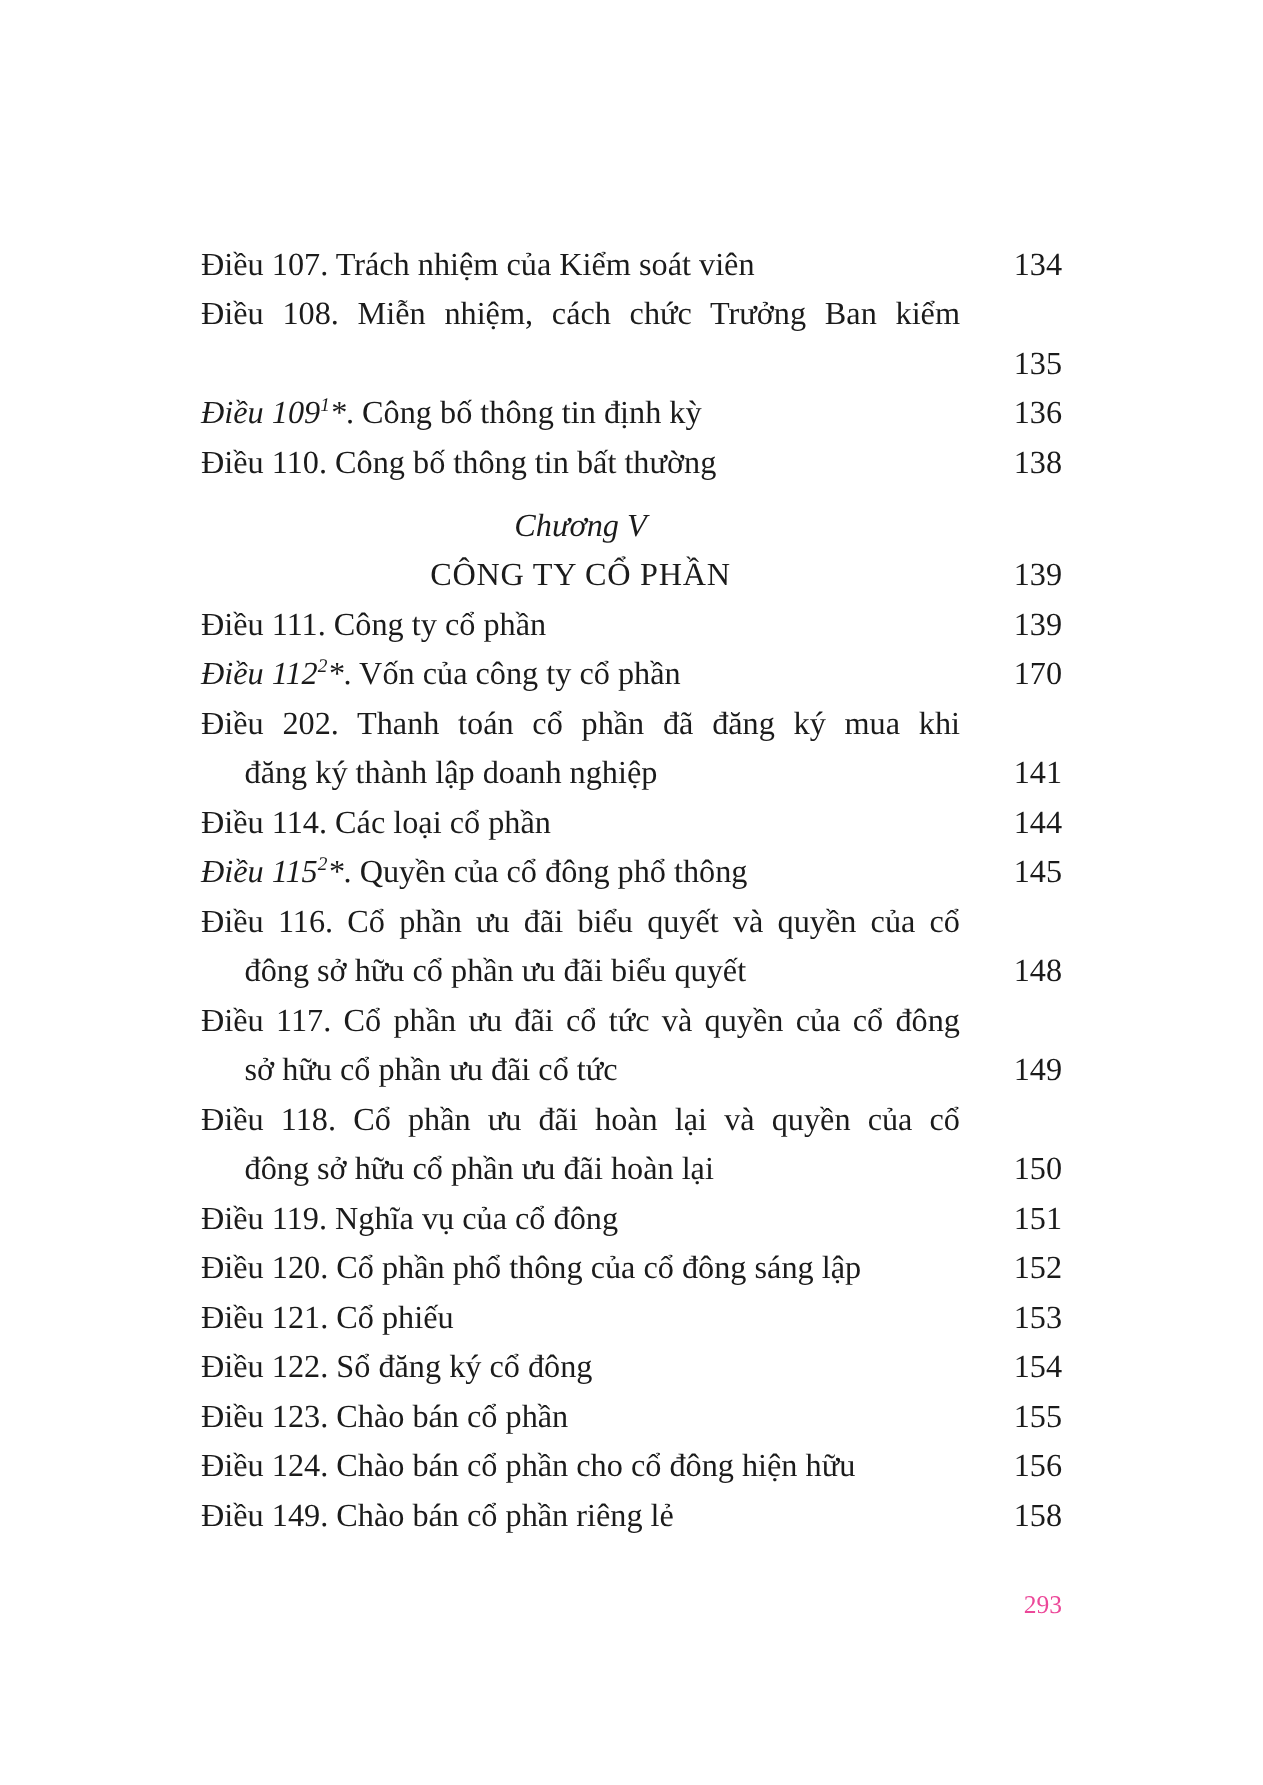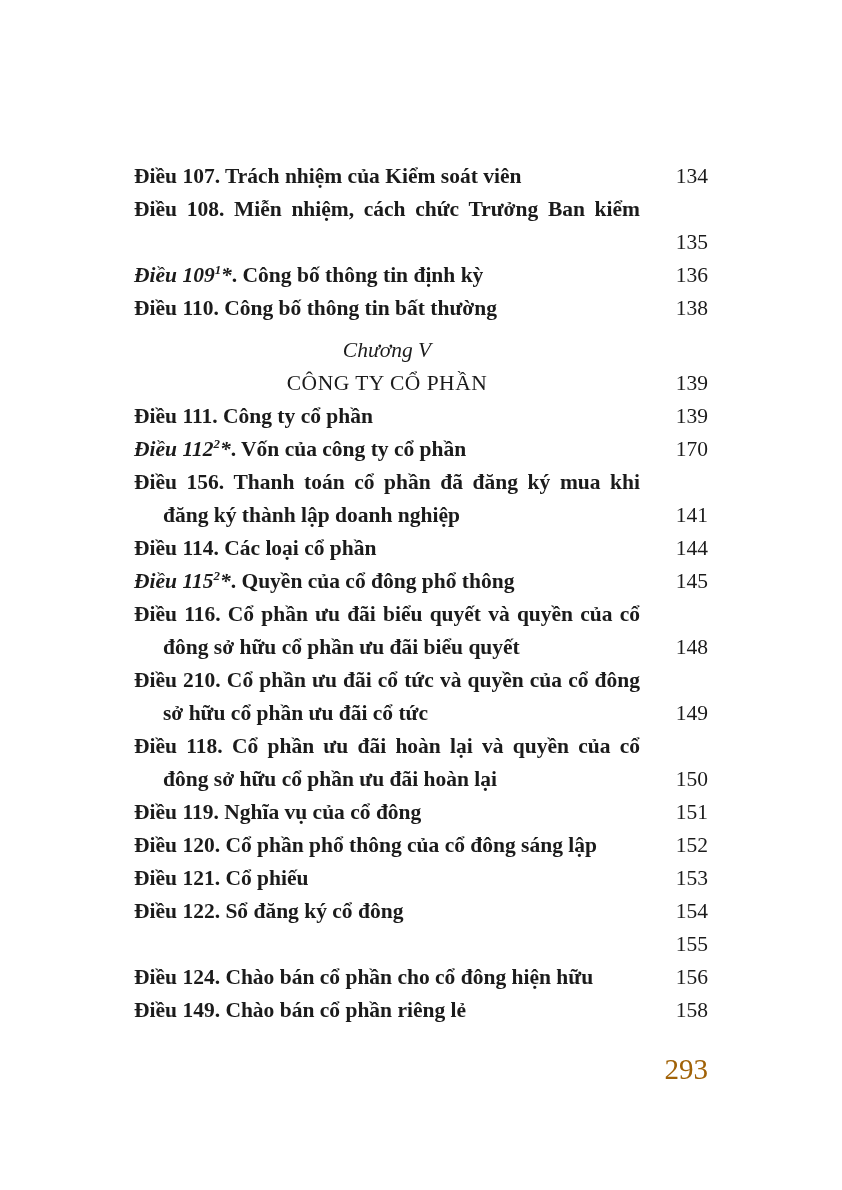--- a/index.html
+++ b/index.html
@@ -16,21 +16,21 @@
     font-size: 21.5px;
     overflow: hidden;
   }
   .toc {
     position: absolute;
     left: 134px;
     top: 160px;
     width: 574px; 
   }
   .line { display: flex; line-height: 33px; }
-  .t { display: block; font-weight: bold; }
+  .t { display: block; }
   .t.just {
     flex: 0 0 506px;
     max-width: 506px;
     text-align: justify;
     text-align-last: justify;
   }
   .t.indent { padding-left: 29px; }
   .pg { margin-left: auto; padding-left: 8px; }
   .em { font-style: italic; }
   sup.em {
@@ -51,22 +51,22 @@
     flex: 0 0 506px;
     max-width: 506px;
     text-align: center;
     letter-spacing: 0.5px;
   }
   .folio {
     position: absolute;
     top: 1053px;
     right: 134px;
     line-height: 33px;
-    font-size: 29px;
-    color: #a16207;
+    font-size: 17px;
+    color: #ec4899;
   }
 </style>
 </head>
 <body>
 
 <div class="page">
   <div class="toc" id="toc">
       <div class="entry">
         <div class="line">
           <span class="t">Điều 107. Trách nhiệm của Kiểm soát viên</span>
@@ -107,21 +107,21 @@
         </div>
       </div>
       <div class="entry">
         <div class="line">
           <span class="t"><span class="em">Điều 112</span><sup class="em">2</sup><span class="em">*</span>. Vốn của công ty cổ phần</span>
           <span class="pg">170</span>
         </div>
       </div>
       <div class="entry">
         <div class="line">
-          <span class="t just">Điều 156. Thanh toán cổ phần đã đăng ký mua khi</span>
+          <span class="t just">Điều 202. Thanh toán cổ phần đã đăng ký mua khi</span>
         </div>
         <div class="line">
           <span class="t indent">đăng ký thành lập doanh nghiệp</span>
           <span class="pg">141</span>
         </div>
       </div>
       <div class="entry">
         <div class="line">
           <span class="t">Điều 114. Các loại cổ phần</span>
           <span class="pg">144</span>
@@ -137,21 +137,21 @@
         <div class="line">
           <span class="t just">Điều 116. Cổ phần ưu đãi biểu quyết và quyền của cổ</span>
         </div>
         <div class="line">
           <span class="t indent">đông sở hữu cổ phần ưu đãi biểu quyết</span>
           <span class="pg">148</span>
         </div>
       </div>
       <div class="entry">
         <div class="line">
-          <span class="t just">Điều 210. Cổ phần ưu đãi cổ tức và quyền của cổ đông</span>
+          <span class="t just">Điều 117. Cổ phần ưu đãi cổ tức và quyền của cổ đông</span>
         </div>
         <div class="line">
           <span class="t indent">sở hữu cổ phần ưu đãi cổ tức</span>
           <span class="pg">149</span>
         </div>
       </div>
       <div class="entry">
         <div class="line">
           <span class="t just">Điều 118. Cổ phần ưu đãi hoàn lại và quyền của cổ</span>
         </div>
@@ -179,20 +179,21 @@
         </div>
       </div>
       <div class="entry">
         <div class="line">
           <span class="t">Điều 122. Sổ đăng ký cổ đông</span>
           <span class="pg">154</span>
         </div>
       </div>
       <div class="entry">
         <div class="line">
+          <span class="t">Điều 123. Chào bán cổ phần</span>
           <span class="pg">155</span>
         </div>
       </div>
       <div class="entry">
         <div class="line">
           <span class="t">Điều 124. Chào bán cổ phần cho cổ đông hiện hữu</span>
           <span class="pg">156</span>
         </div>
       </div>
       <div class="entry">

